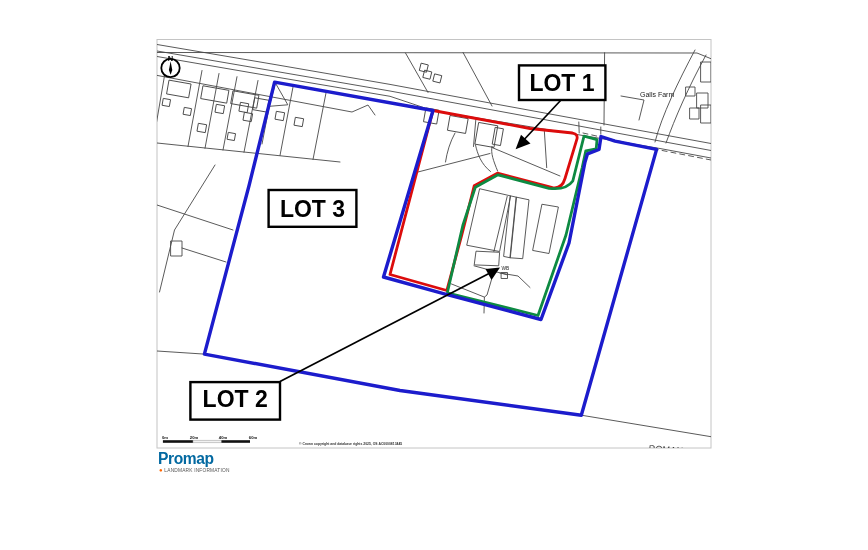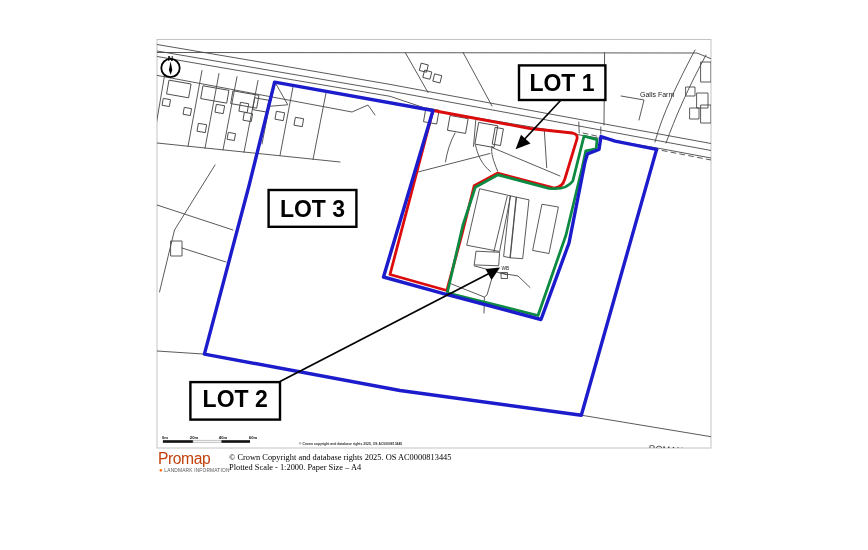--- a/index.html
+++ b/index.html
@@ -184,18 +184,17 @@
   <g font-size="4.2" font-weight="bold" fill="#111" text-anchor="middle">
     <text x="165" y="438.7">0m</text>
     <text x="194" y="438.7">20m</text>
     <text x="223" y="438.7">40m</text>
     <text x="253" y="438.7">60m</text>
   </g>
 
   <text x="299" y="445" font-size="3.4" font-weight="bold" fill="#333">© Crown copyright and database rights 2025, OS AC0000813445</text>
 </svg>
 
-<div style="position:absolute;left:158px;top:450px;font-size:15.6px;font-weight:normal;color:#c2410c;letter-spacing:-0.4px;">Promap</div>
+<div style="position:absolute;left:158px;top:450px;font-size:15.6px;font-weight:bold;color:#0369a1;letter-spacing:-0.4px;">Promap</div>
 
 <div style="position:absolute;left:159px;top:466.5px;font-size:4.8px;color:#555;letter-spacing:0.2px;"><span style="color:#f60;font-size:6px;">●</span> LANDMARK INFORMATION</div>
 
-<div style="position:absolute;left:229px;top:453.2px;font-family:'Liberation Serif',serif;font-size:8.4px;line-height:9.6px;color:#000;">© Crown Copyright and database rights 2025. OS AC0000813445<br>Plotted Scale - 1:2000. Paper Size – A4</div>
 </div>
 
 </body></html>

